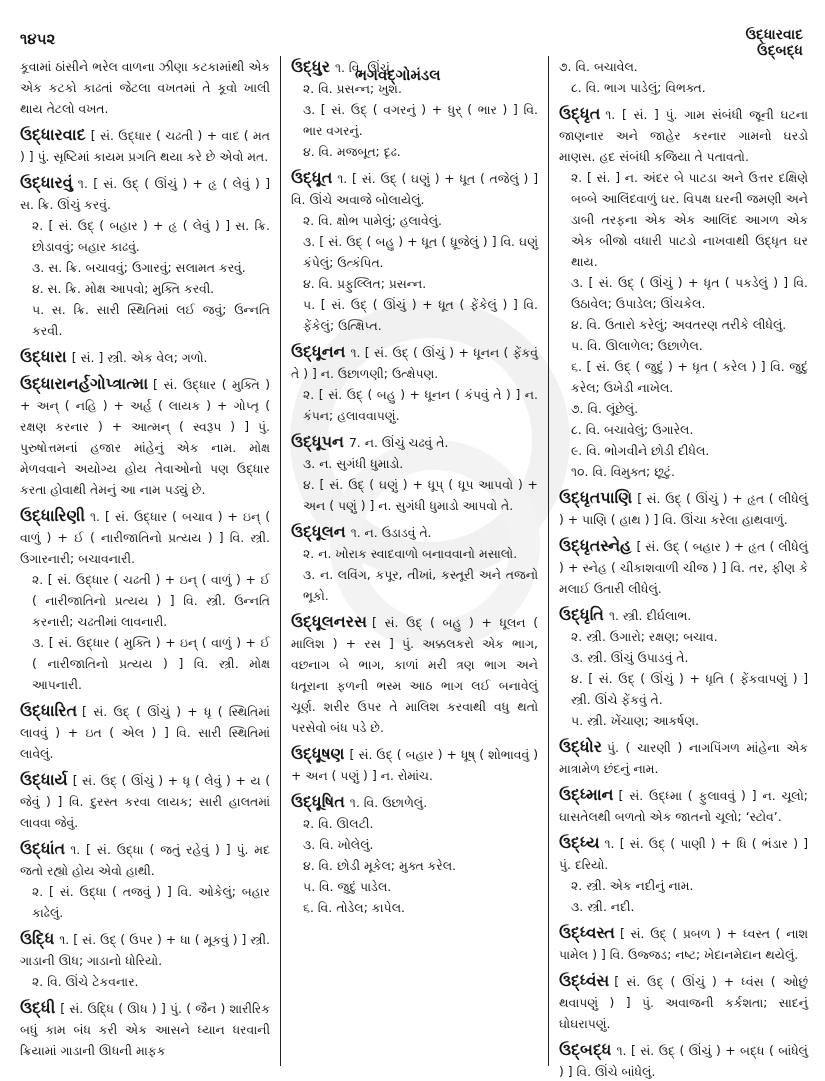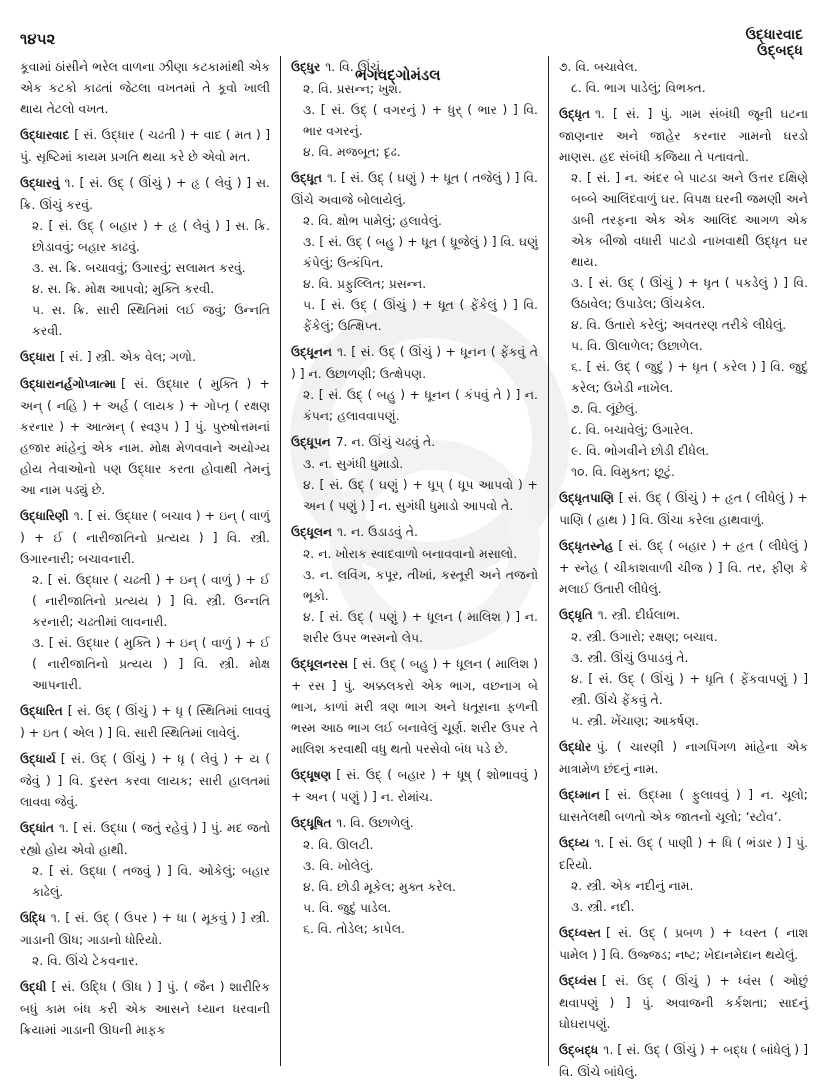--- a/index.html
+++ b/index.html
@@ -24,21 +24,21 @@
   .guide { position:absolute; right:22px; top:4px; text-align:right; line-height:16px; font-size:14px; }
   .columns {
     position:absolute; left:20px; top:56px; width:788px; height:1010px; z-index:1;
     display:flex;
   }
   .col { box-sizing:border-box; padding:0 10px; font-size:12.4px; line-height:21px; }
   .col1 { width:260px; padding-left:0; }
   .col2 { width:268px; border-left:1.5px solid #222; }
   .col3 { width:260px; border-left:1.5px solid #222; padding-right:0; }
   .entry { margin-bottom:5px; text-align:justify; }
-  .hw { font-weight:bold; font-size:12px; margin-right:5px; }
+  .hw { font-weight:bold; font-size:16px; margin-right:5px; }
   .sense { display:block; padding-left:12px; }
   .firstline { display:inline; }
 </style>
 </head>
 <body>
 
 <div class="watermark"></div>
 <div class="watermark2"></div>
 
 <div class="header">
@@ -62,21 +62,21 @@
       <div class="entry"><span class="hw">ઉદ્ધાર્ય</span><span class="firstline">[ સં. ઉદ્ ( ઊંચું ) + ધૃ ( લેવું ) + ય ( જેવું ) ] વિ. દુરસ્ત કરવા લાયક; સારી હાલતમાં લાવવા જેવું.</span></div>
       <div class="entry"><span class="hw">ઉદ્ધાંત</span><span class="firstline">૧. [ સં. ઉદ્ધા ( જતું રહેવું ) ] પું. મદ જતો રહ્યો હોય એવો હાથી.</span><span class="sense">૨. [ સં. ઉદ્ધા ( તજવું ) ] વિ. ઓકેલું; બહાર કાઢેલું.</span></div>
       <div class="entry"><span class="hw">ઉદ્ધિ</span><span class="firstline">૧. [ સં. ઉદ્ ( ઉપર ) + ધા ( મૂકવું ) ] સ્ત્રી. ગાડાની ઊધ; ગાડાનો ધોરિયો.</span><span class="sense">૨. વિ. ઊંચે ટેકવનાર.</span></div>
       <div class="entry"><span class="hw">ઉદ્ધી</span><span class="firstline">[ સં. ઉદ્ધિ ( ઊધ ) ] પું. ( જૈન ) શારીરિક બધું કામ બંધ કરી એક આસને ધ્યાન ધરવાની ક્રિયામાં ગાડાની ઊધની માફક</span></div>
     </div>
   <div class="col col2">
       <div class="entry"><span class="hw">ઉદ્ધુર</span><span class="firstline">૧. વિ. ઊંચું.</span><span class="sense">૨. વિ. પ્રસન્ન; ખુશ.</span><span class="sense">૩. [ સં. ઉદ્ ( વગરનું ) + ધુર્ ( ભાર ) ] વિ. ભાર વગરનું.</span><span class="sense">૪. વિ. મજબૂત; દૃઢ.</span></div>
       <div class="entry"><span class="hw">ઉદ્ધૂત</span><span class="firstline">૧. [ સં. ઉદ્ ( ઘણું ) + ધૂત ( તજેલું ) ] વિ. ઊંચે અવાજે બોલાયેલું.</span><span class="sense">૨. વિ. ક્ષોભ પામેલું; હલાવેલું.</span><span class="sense">૩. [ સં. ઉદ્ ( બહુ ) + ધૂત ( ધ્રૂજેલું ) ] વિ. ઘણું કંપેલું; ઉત્કંપિત.</span><span class="sense">૪. વિ. પ્રફુલ્લિત; પ્રસન્ન.</span><span class="sense">૫. [ સં. ઉદ્ ( ઊંચું ) + ધૂત ( ફેંકેલું ) ] વિ. ફેંકેલું; ઉત્ક્ષિપ્ત.</span></div>
       <div class="entry"><span class="hw">ઉદ્ધૂનન</span><span class="firstline">૧. [ સં. ઉદ્ ( ઊંચું ) + ધૂનન ( ફેંકવું તે ) ] ન. ઉછાળણી; ઉત્ક્ષેપણ.</span><span class="sense">૨. [ સં. ઉદ્ ( બહુ ) + ધૂનન ( કંપવું તે ) ] ન. કંપન; હલાવવાપણું.</span></div>
       <div class="entry"><span class="hw">ઉદ્ધૂપન</span><span class="firstline">7. ન. ઊંચું ચઢવું તે.</span><span class="sense">૩. ન. સુગંધી ધુમાડો.</span><span class="sense">૪. [ સં. ઉદ્ ( ઘણું ) + ધૂપ્ ( ધૂપ આપવો ) + અન ( પણું ) ] ન. સુગંધી ધુમાડો આપવો તે.</span></div>
-      <div class="entry"><span class="hw">ઉદ્ધૂલન</span><span class="firstline">૧. ન. ઉડાડવું તે.</span><span class="sense">૨. ન. ખોરાક સ્વાદવાળો બનાવવાનો મસાલો.</span><span class="sense">૩. ન. લવિંગ, કપૂર, તીખાં, કસ્તૂરી અને તજનો ભૂકો.</span><span class="sense">૪. [ સં. ઉદ્ ( પણું ) + ધૂલન ( માલિશ ) ] ન. શરીર ઉપર ભસ્મનો લેપ.</span></div>
+      <div class="entry"><span class="hw">ઉદ્ધૂલન</span><span class="firstline">૧. ન. ઉડાડવું તે.</span><span class="sense">૨. ન. ખોરાક સ્વાદવાળો બનાવવાનો મસાલો.</span><span class="sense">૩. ન. લવિંગ, કપૂર, તીખાં, કસ્તૂરી અને તજનો ભૂકો.</span></div>
       <div class="entry"><span class="hw">ઉદ્ધૂલનરસ</span><span class="firstline">[ સં. ઉદ્ ( બહુ ) + ધૂલન ( માલિશ ) + રસ ] પું. અક્કલકરો એક ભાગ, વછનાગ બે ભાગ, કાળાં મરી ત્રણ ભાગ અને ધતૂરાના ફળની ભસ્મ આઠ ભાગ લઈ બનાવેલું ચૂર્ણ. શરીર ઉપર તે માલિશ કરવાથી વધુ થતો પરસેવો બંધ પડે છે.</span></div>
       <div class="entry"><span class="hw">ઉદ્ધૂષણ</span><span class="firstline">[ સં. ઉદ્ ( બહાર ) + ધૂષ્ ( શોભાવવું ) + અન ( પણું ) ] ન. રોમાંચ.</span></div>
       <div class="entry"><span class="hw">ઉદ્ધૂષિત</span><span class="firstline">૧. વિ. ઉછાળેલું.</span><span class="sense">૨. વિ. ઊલટી.</span><span class="sense">૩. વિ. ખોલેલું.</span><span class="sense">૪. વિ. છોડી મૂકેલ; મુક્ત કરેલ.</span><span class="sense">૫. વિ. જુદું પાડેલ.</span><span class="sense">૬. વિ. તોડેલ; કાપેલ.</span></div>
     </div>
   <div class="col col3">
       <div class="entry"><span class="firstline">૭. વિ. બચાવેલ.</span><span class="sense">૮. વિ. ભાગ પાડેલું; વિભક્ત.</span></div>
       <div class="entry"><span class="hw">ઉદ્ધૃત</span><span class="firstline">૧. [ સં. ] પું. ગામ સંબંધી જૂની ઘટના જાણનાર અને જાહેર કરનાર ગામનો ઘરડો માણસ. હદ સંબંધી કજિયા તે પતાવતો.</span><span class="sense">૨. [ સં. ] ન. અંદર બે પાટડા અને ઉત્તર દક્ષિણે બબ્બે આલિંદવાળું ઘર. વિપક્ષ ઘરની જમણી અને ડાબી તરફના એક એક આલિંદ આગળ એક એક બીજો વધારી પાટડો નાખવાથી ઉદ્ધૃત ઘર થાય.</span><span class="sense">૩. [ સં. ઉદ્ ( ઊંચું ) + ધૃત ( પકડેલું ) ] વિ. ઉઠાવેલ; ઉપાડેલ; ઊંચકેલ.</span><span class="sense">૪. વિ. ઉતારો કરેલું; અવતરણ તરીકે લીધેલું.</span><span class="sense">૫. વિ. ઊલાળેલ; ઉછાળેલ.</span><span class="sense">૬. [ સં. ઉદ્ ( જુદું ) + ધૃત ( કરેલ ) ] વિ. જુદું કરેલ; ઉખેડી નાખેલ.</span><span class="sense">૭. વિ. લૂંછેલું.</span><span class="sense">૮. વિ. બચાવેલું; ઉગારેલ.</span><span class="sense">૯. વિ. ભોગવીને છોડી દીધેલ.</span><span class="sense">૧૦. વિ. વિમુક્ત; છૂટું.</span></div>
       <div class="entry"><span class="hw">ઉદ્ધૃતપાણિ</span><span class="firstline">[ સં. ઉદ્ ( ઊંચું ) + હૃત ( લીધેલું ) + પાણિ ( હાથ ) ] વિ. ઊંચા કરેલા હાથવાળું.</span></div>
       <div class="entry"><span class="hw">ઉદ્ધૃતસ્નેહ</span><span class="firstline">[ સં. ઉદ્ ( બહાર ) + હૃત ( લીધેલું ) + સ્નેહ ( ચીકાશવાળી ચીજ ) ] વિ. તર, ફીણ કે મલાઈ ઉતારી લીધેલું.</span></div>
       <div class="entry"><span class="hw">ઉદ્ધૃતિ</span><span class="firstline">૧. સ્ત્રી. દીર્ઘલાભ.</span><span class="sense">૨. સ્ત્રી. ઉગારો; રક્ષણ; બચાવ.</span><span class="sense">૩. સ્ત્રી. ઊંચું ઉપાડવું તે.</span><span class="sense">૪. [ સં. ઉદ્ ( ઊંચું ) + ધૃતિ ( ફેંકવાપણું ) ] સ્ત્રી. ઊંચે ફેંકવું તે.</span><span class="sense">૫. સ્ત્રી. ખેંચાણ; આકર્ષણ.</span></div>

